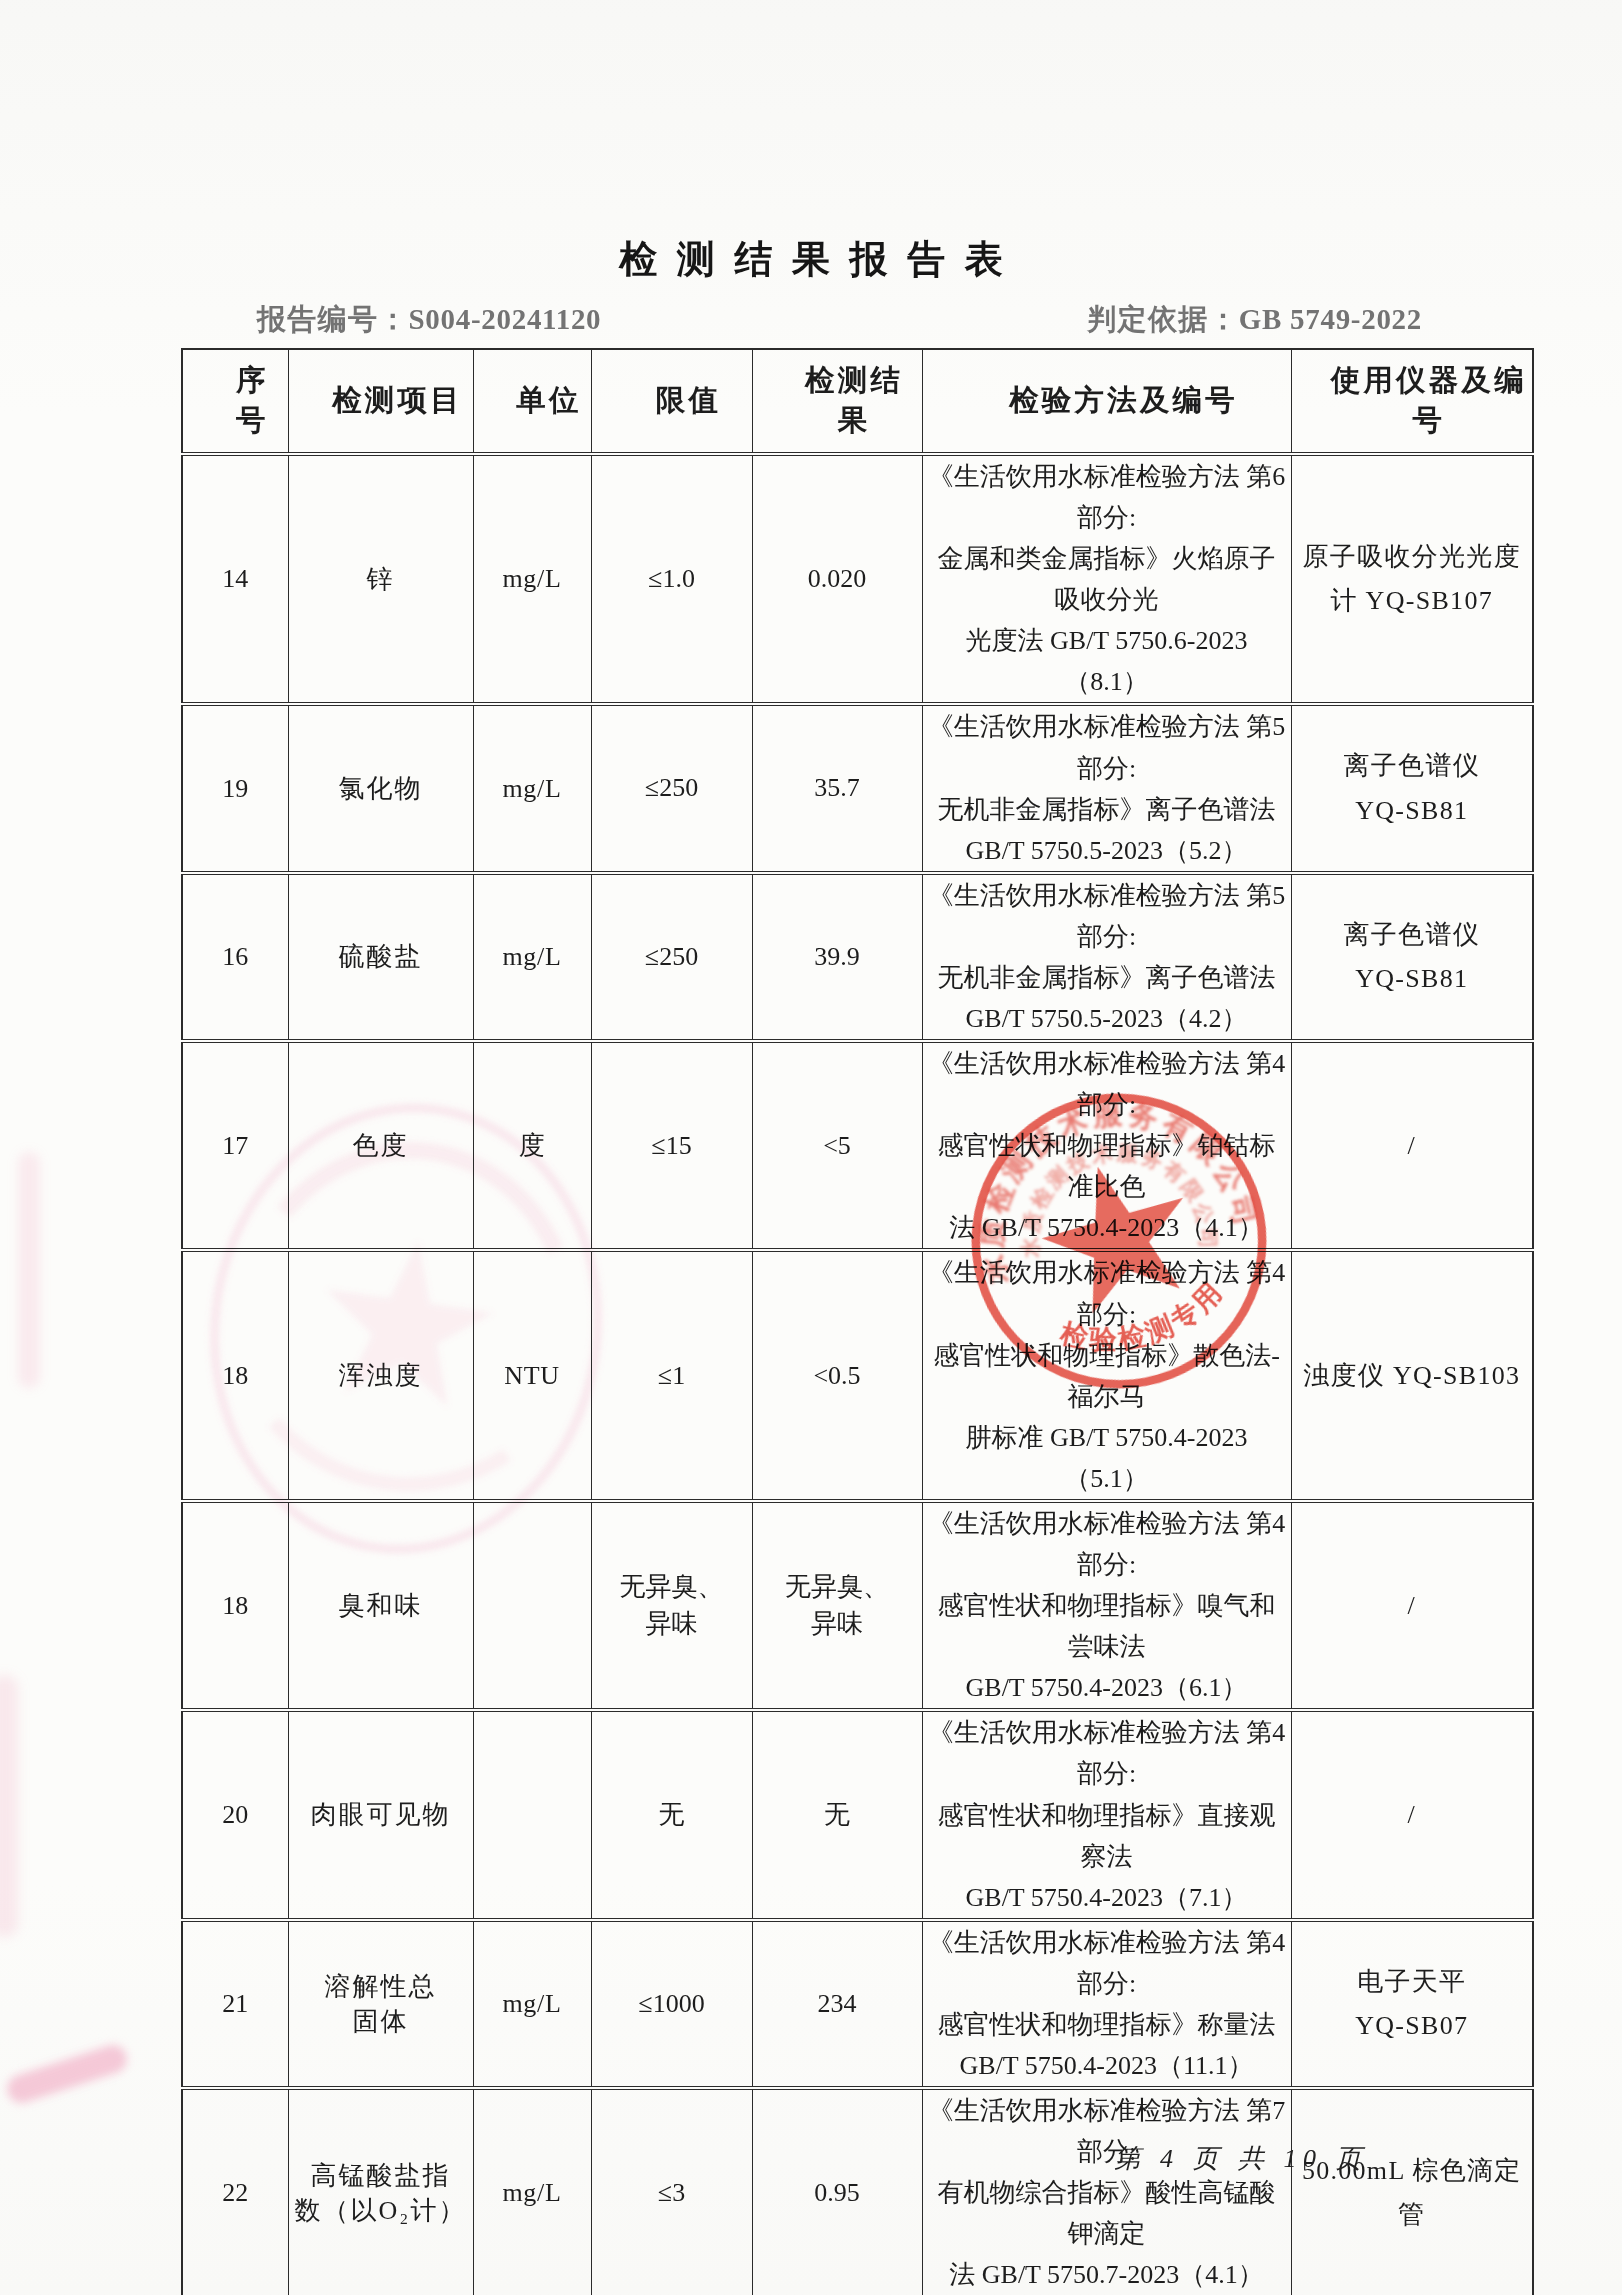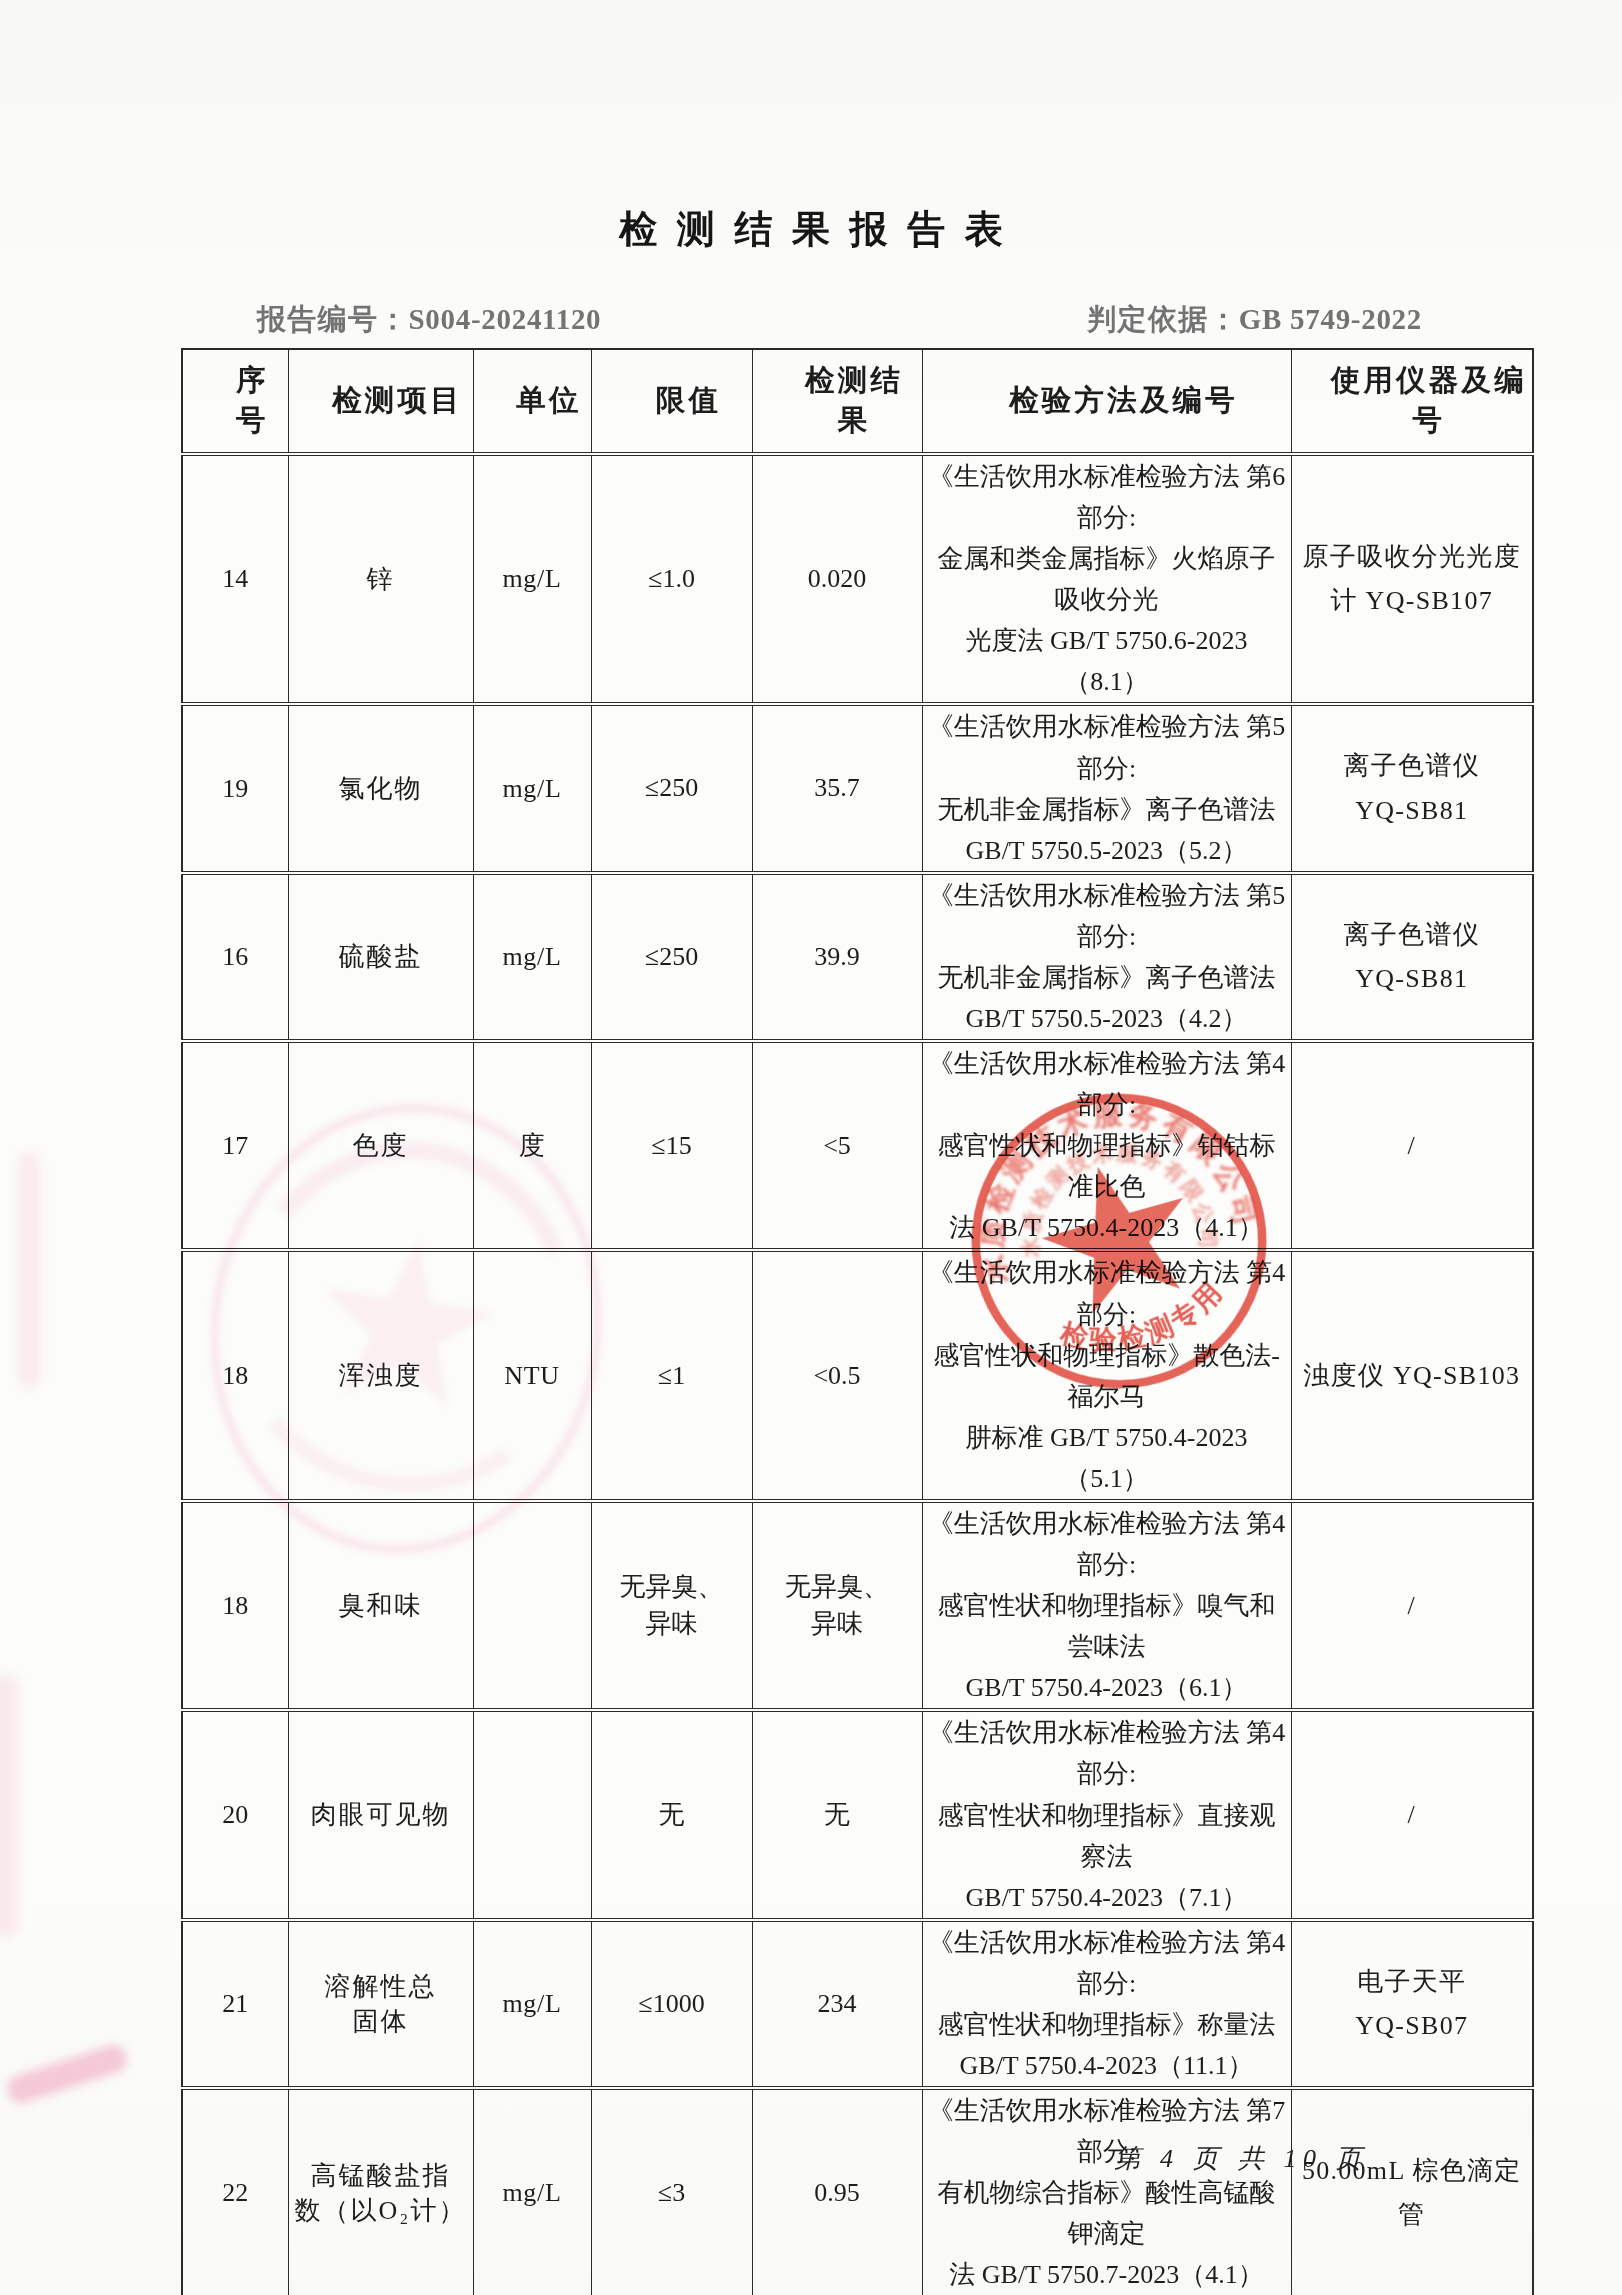--- a/index.html
+++ b/index.html
@@ -11,21 +11,21 @@
   }
   .page{position:absolute;inset:0;}
   
   .page::before{
     content:"";position:absolute;inset:0;
     background:linear-gradient(180deg,rgba(240,240,238,.35),rgba(255,255,255,0) 18%,rgba(255,255,255,0) 82%,rgba(242,242,240,.3));
     pointer-events:none;
   }
 
   .doc-title{
-    position:absolute;top:204px;left:0;width:100%;
+    position:absolute;top:234px;left:0;width:100%;
     text-align:center;font-size:38px;font-weight:bold;
     letter-spacing:19.6px;text-indent:19.6px;color:#161616;
   }
 
   .meta-row{
     position:absolute;top:300px;left:181px;width:1351px;
     display:flex;justify-content:space-between;
     box-sizing:border-box;padding-left:76px;padding-right:110px;
     font-size:29px;font-weight:bold;color:#737373;
   }

